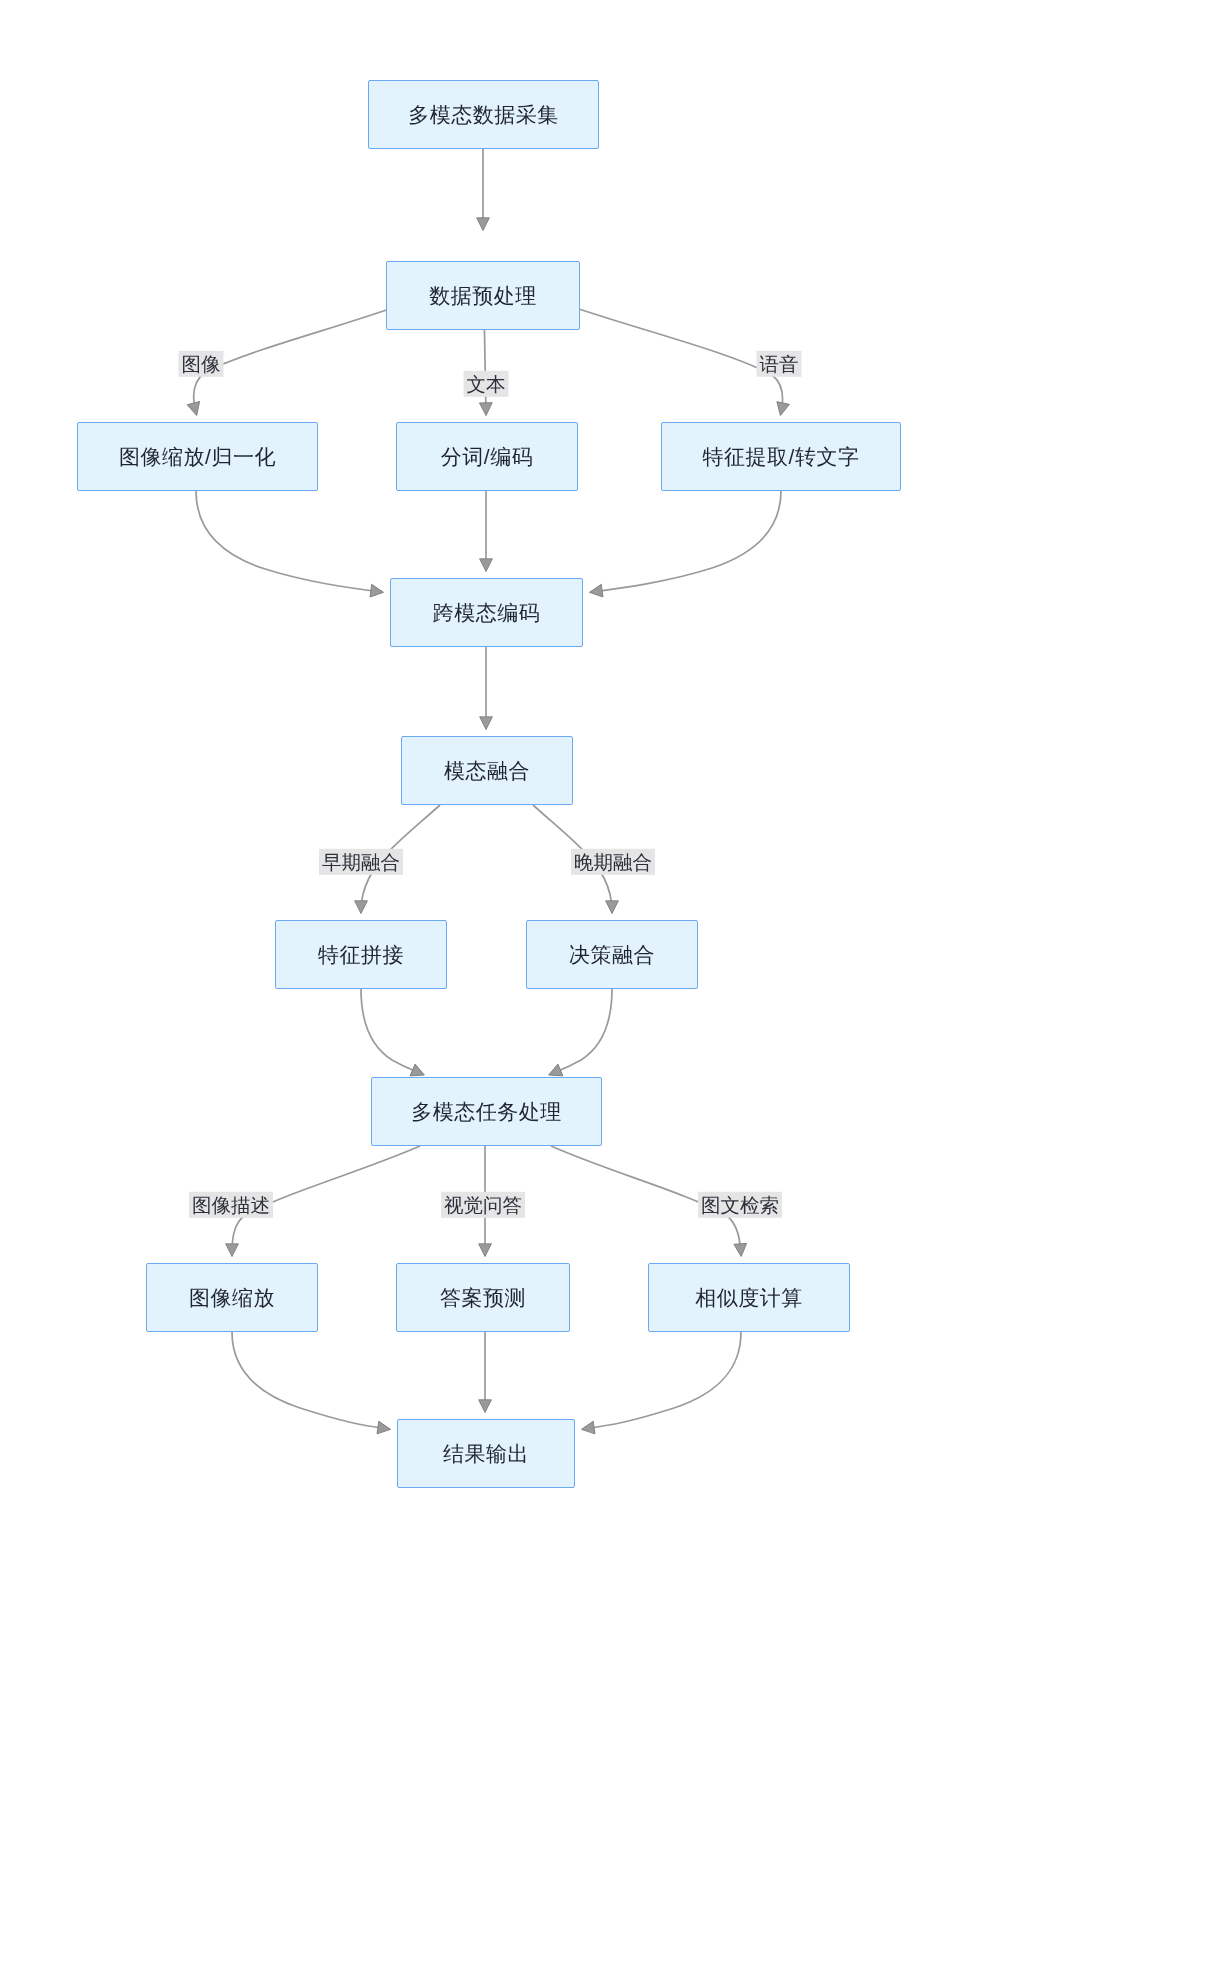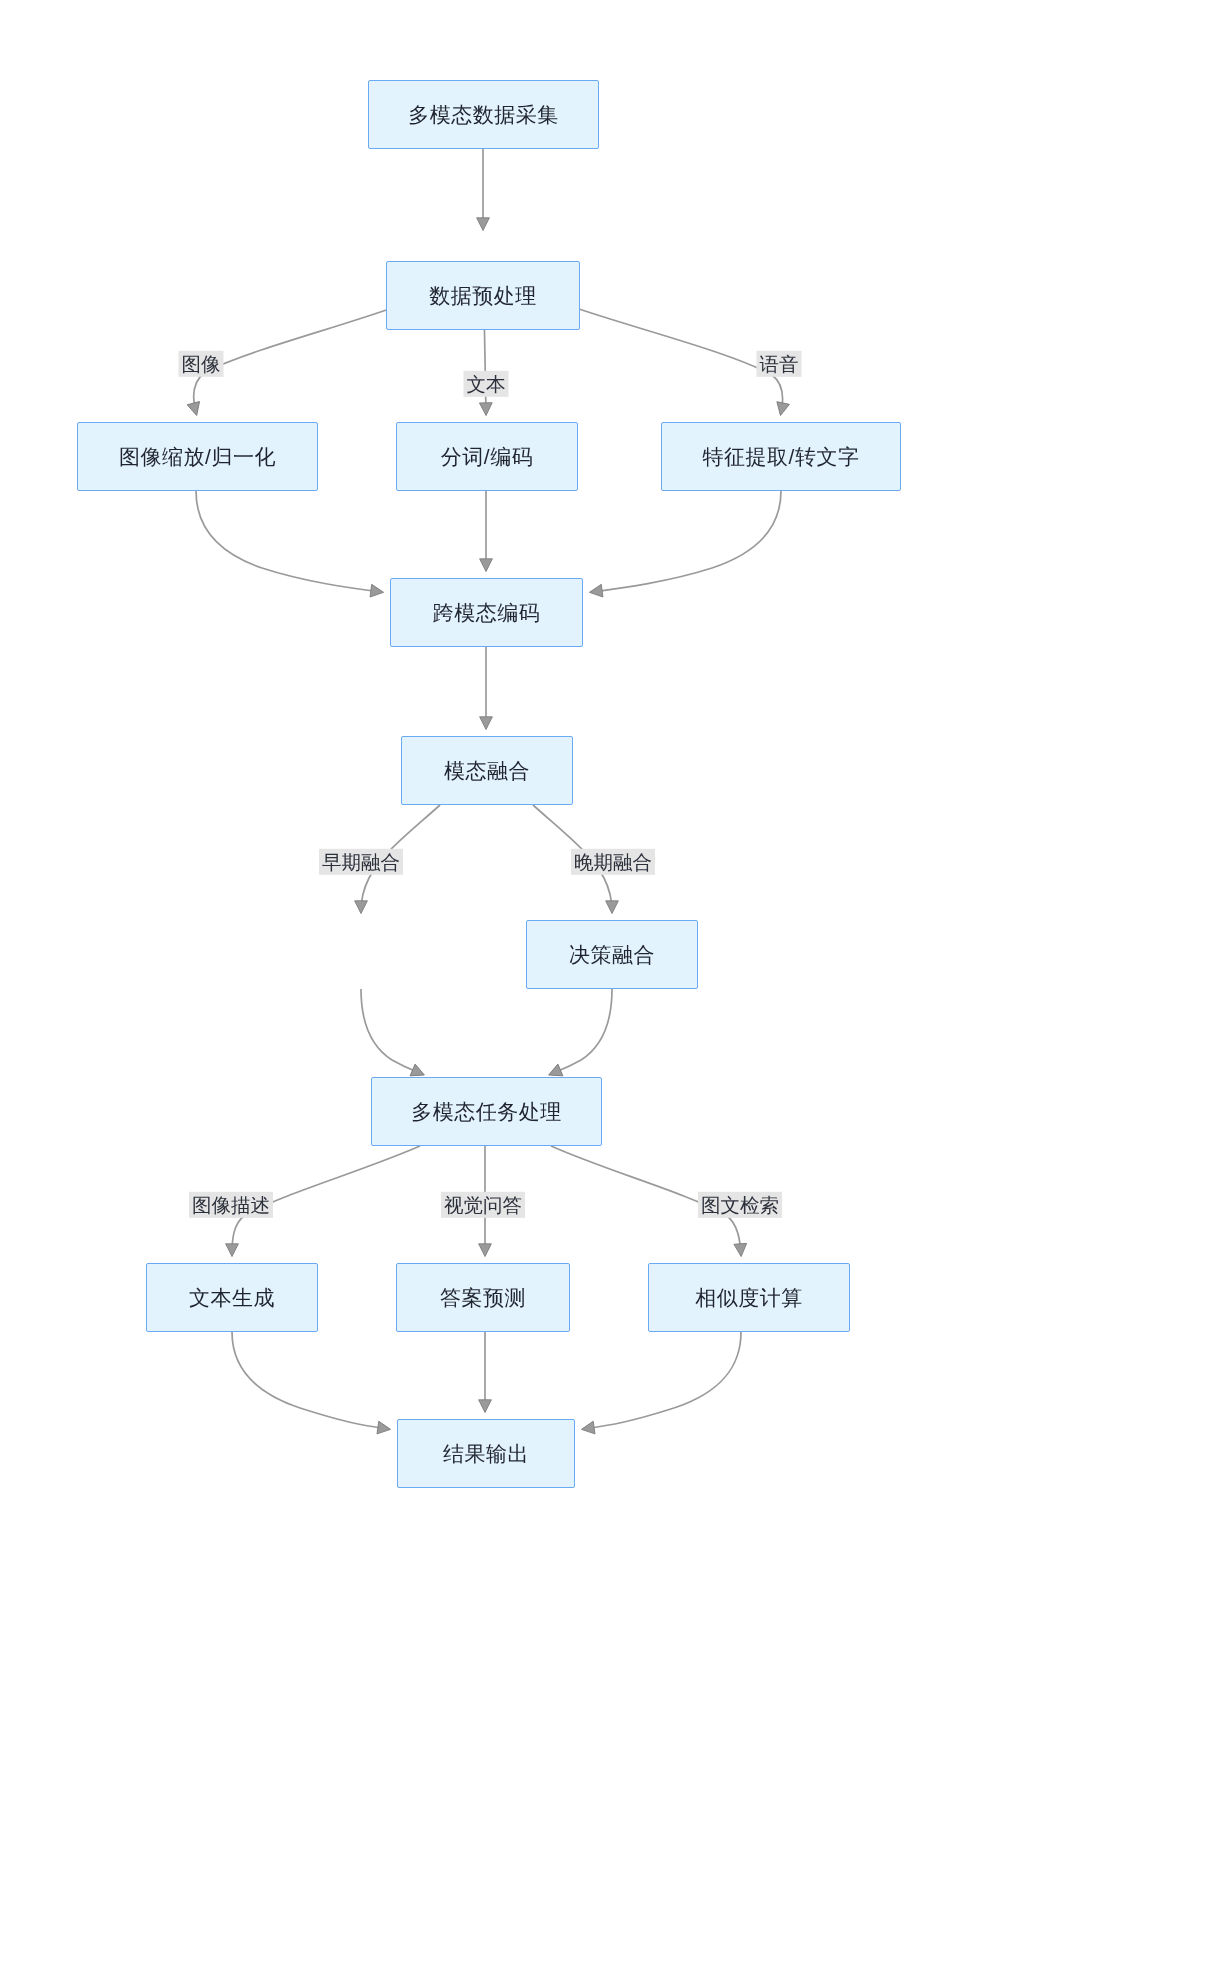--- a/index.html
+++ b/index.html
@@ -125,31 +125,34 @@
   </div>
 
   <div class="node" style="left:401px; top:736px; width:172px; height:69px;">
     <span>模态融合</span>
   </div>
 
   <div class="node" style="left:390px; top:578px; width:193px; height:69px;">
     <span>跨模态编码</span>
   </div>
 
+  <div class="node" style="left:275px; top:920px; width:172px; height:69px;">
+    <span>特征拼接</span>
+  </div>
 
   <div class="node" style="left:526px; top:920px; width:172px; height:69px;">
     <span>决策融合</span>
   </div>
 
   <div class="node" style="left:371px; top:1077px; width:231px; height:69px;">
     <span>多模态任务处理</span>
   </div>
 
   <div class="node" style="left:146px; top:1263px; width:172px; height:69px;">
-    <span>文本生成</span>
+    <span>图像缩放</span>
   </div>
 
   <div class="node" style="left:396px; top:1263px; width:174px; height:69px;">
     <span>答案预测</span>
   </div>
 
   <div class="node" style="left:648px; top:1263px; width:202px; height:69px;">
     <span>相似度计算</span>
   </div>
 

